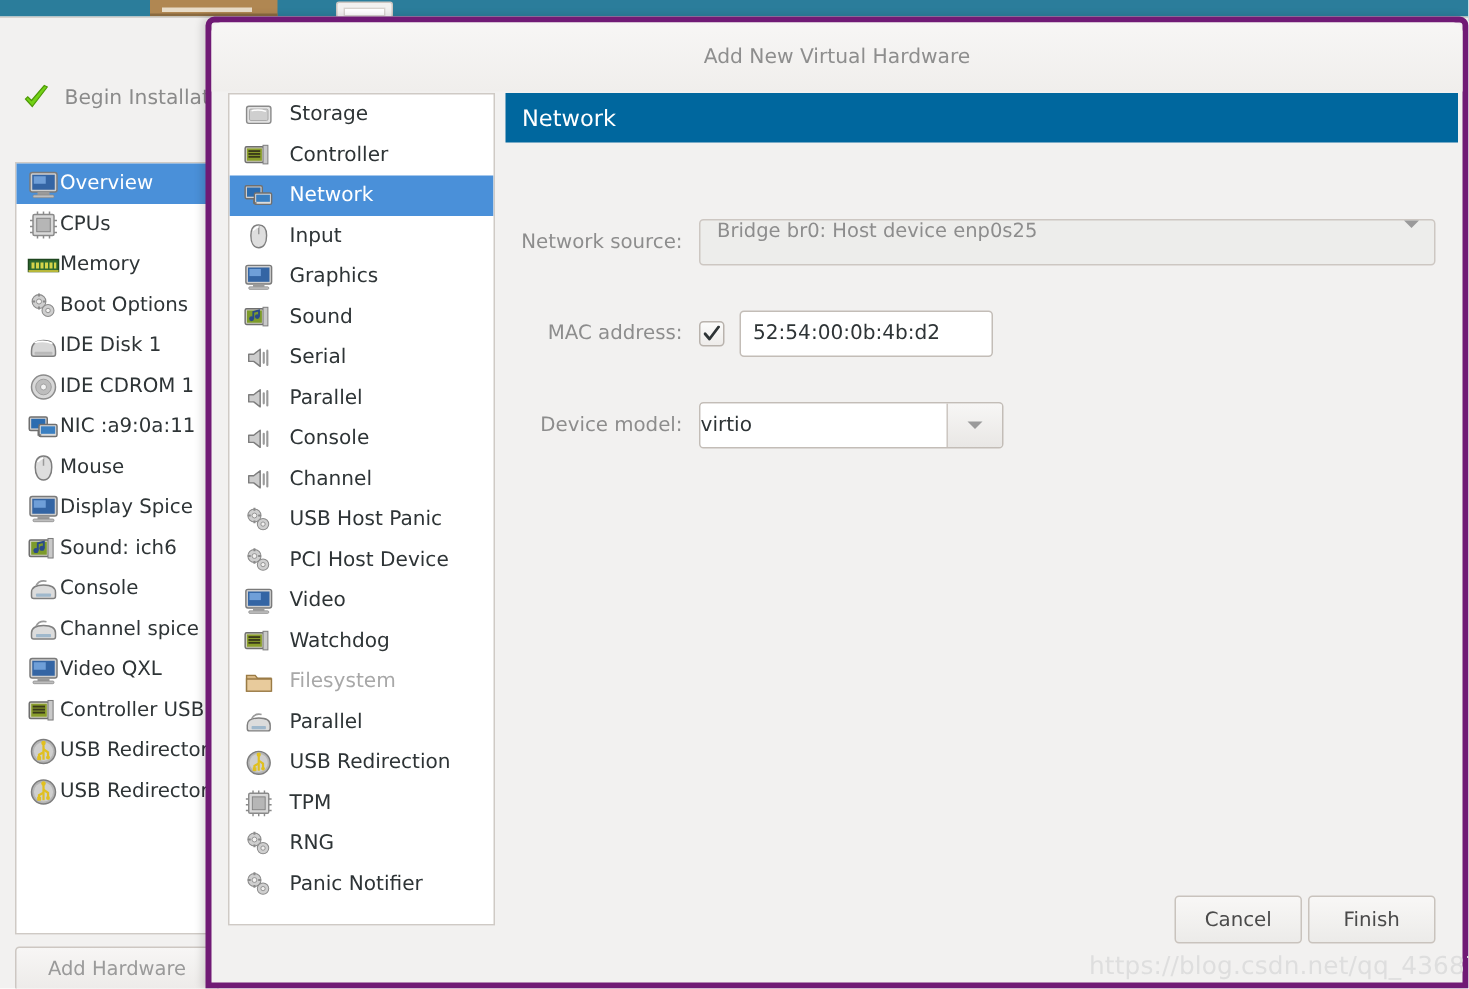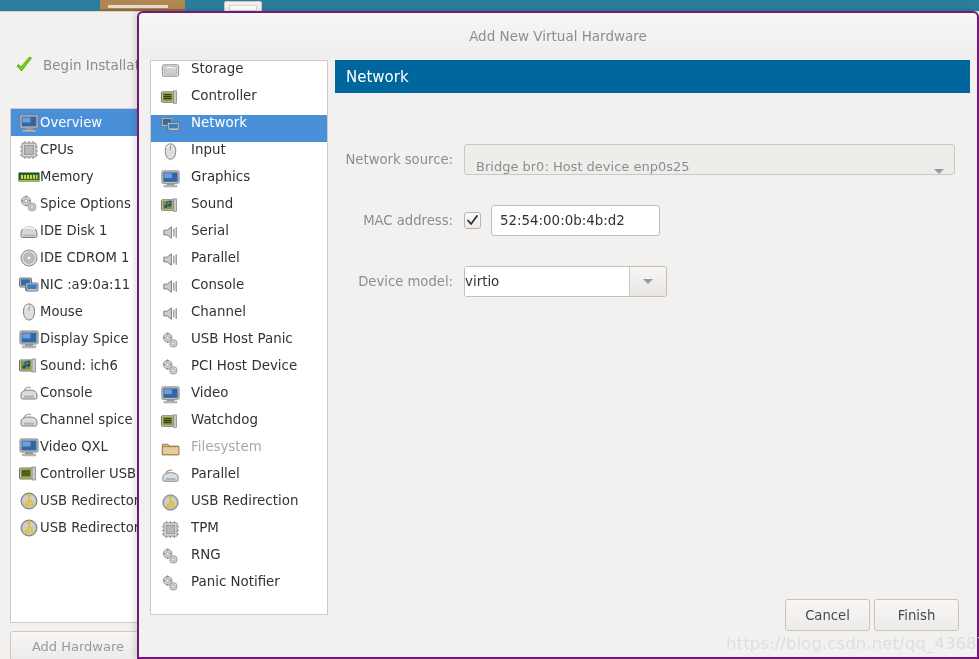--- a/index.html
+++ b/index.html
@@ -71,41 +71,41 @@
     display: flex; align-items: center; justify-content: center;
     color: #9a9a9a; font-size: 13px;
     white-space: nowrap; overflow: hidden;
   }
 
   
   .dialog {
     position: absolute; left: 137px; top: 11px;
     width: 842px; height: 648px;
     background: #f2f1f0;
-    border: 2px solid #701a75;
+    border: 4px solid #701a75;
     border-top-left-radius: 6px; border-top-right-radius: 6px;
     box-shadow: -2px 0 6px rgba(0,0,0,0.14);
   }
   .dialog-title {
     position: absolute; left: 0; top: 0; width: 100%; height: 46px;
     display: flex; align-items: center; justify-content: center;
     font-size: 13.5px; color: #8e8e8e;
     background: linear-gradient(to bottom,#f7f6f5,#f0eeec);
     border-top-left-radius: 6px; border-top-right-radius: 6px;
   }
 
   .dlg-list {
     position: absolute; left: 11px; top: 47px;
     width: 178px; height: 555px;
     background: #ffffff;
     border: 1px solid #cfcac5;
     overflow: hidden;
   }
   .dlg-row {
-    display: flex; gap: 10px;
+    display: flex; align-items: center; gap: 10px;
     height: 27px; padding-left: 9px; white-space: nowrap;
     font-size: 13.4px; color: #2e3436;
   }
   .dlg-row.sel { background: #4a90d9; color: #ffffff; }
   .dlg-row.disabled { color: #a8a8a8; }
   .dlg-ico { width: 21px; height: 19px; flex: 0 0 21px; }
 
   
   .pane { position: absolute; left: 196px; top: 47px; width: 635px; height: 540px; }
   .pane-head {
@@ -116,21 +116,21 @@
   .form { padding-top: 21px; }
   .frow { display: flex; align-items: center; margin-bottom: 17px; margin-top: 30px; }
   .flabel {
     width: 129px; text-align: right; padding-right: 11px;
     color: #8d8d8d; font-size: 13.2px; flex: 0 0 129px;
   }
 
   .combo-wide {
     width: 491px; height: 31px;
     background: #ededeb; border: 1px solid #cdc7c2; border-radius: 3px;
-    display: flex; align-items: flex-end; justify-content: space-between;
+    display: flex; align-items: flex-start; justify-content: space-between;
     padding: 0 10px 0 11px; color: #8d8d8d; font-size: 13px;
   }
   .caret { width: 0; height: 0; border-left: 5px solid transparent;
            border-right: 5px solid transparent; border-top: 5px solid #9a9a9a; }
 
   .chk {
     width: 17px; height: 17px; background: linear-gradient(to bottom,#fbfbfa,#eeecea);
     border: 1px solid #b9b3ad; border-radius: 3px;
     position: relative; margin-right: 10px; flex: 0 0 17px;
   }
@@ -235,21 +235,21 @@
               <g fill="#cfcfcf" stroke="#8a8a8a" stroke-width="0.7">
                 <circle cx="8" cy="7" r="4.6"></circle>
                 <circle cx="14" cy="13" r="4"></circle>
               </g>
               <circle cx="8" cy="7" r="1.7" fill="#f2f1f0" stroke="#8a8a8a" stroke-width="0.6"></circle>
               <circle cx="14" cy="13" r="1.5" fill="#f2f1f0" stroke="#8a8a8a" stroke-width="0.6"></circle>
               <g stroke="#8a8a8a" stroke-width="1.4">
                 <path d="M8 1.6v2M8 10.4v2M3.4 7h2M10.6 7h2"></path>
               </g>
             </svg></span>
-          <span>Spice Options</span>
+          <span>Boot Options</span>
         </div>
         <div class="hw-row">
           <span class="hw-ico"><svg viewBox="0 0 22 20">
               <path d="M3 13 Q3 6 11 6 Q19 6 19 13 L19 15 Q19 16.5 17.5 16.5 L4.5 16.5 Q3 16.5 3 15 Z" fill="#d7d7d7" stroke="#7f7f7f"></path>
               <rect x="5" y="13.5" width="12" height="2" rx="0.6" fill="#b9b9b9"></rect>
               <path d="M5 7.5 Q11 5.5 17 8" stroke="#ffffff" fill="none" stroke-width="1.1"></path>
             </svg></span>
           <span>IDE Disk 1</span>
         </div>
         <div class="hw-row">

